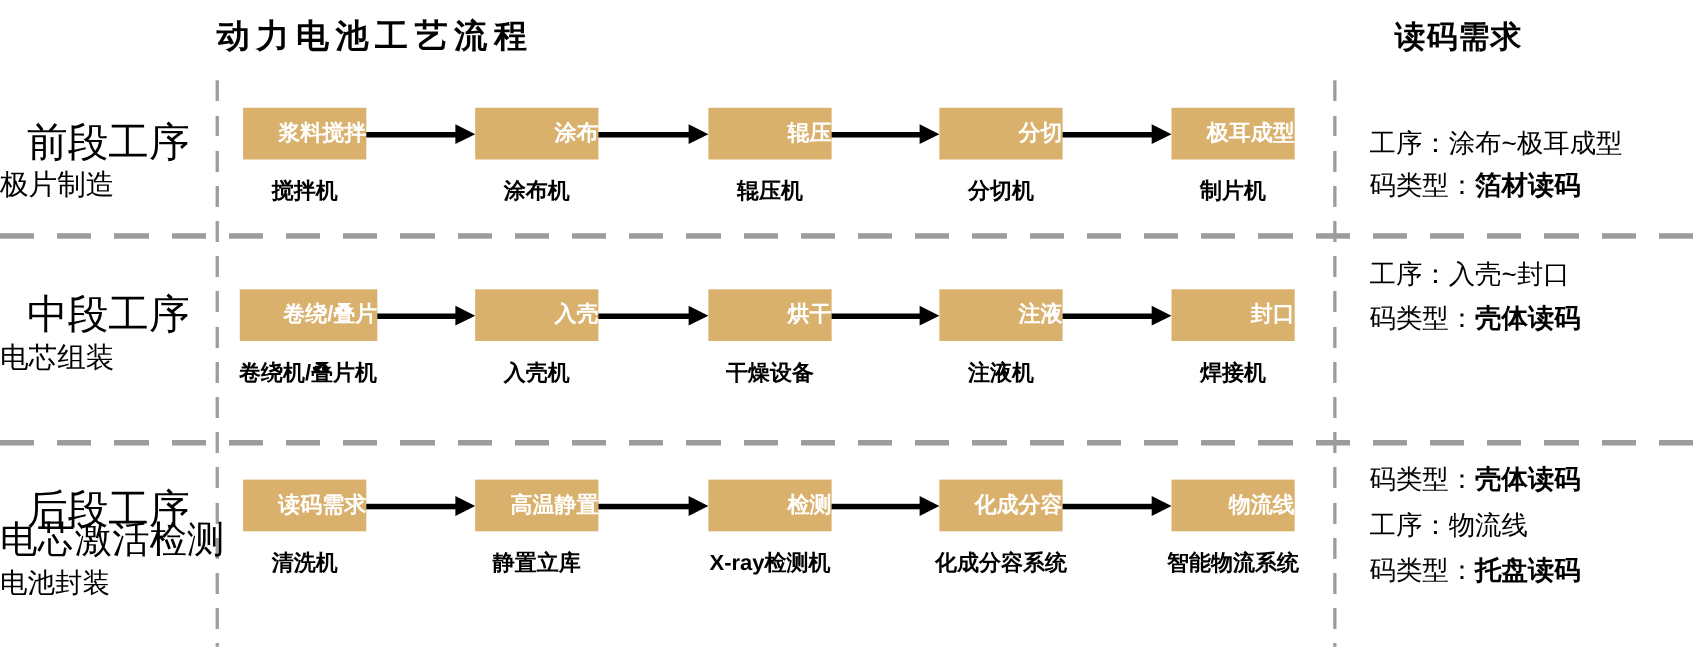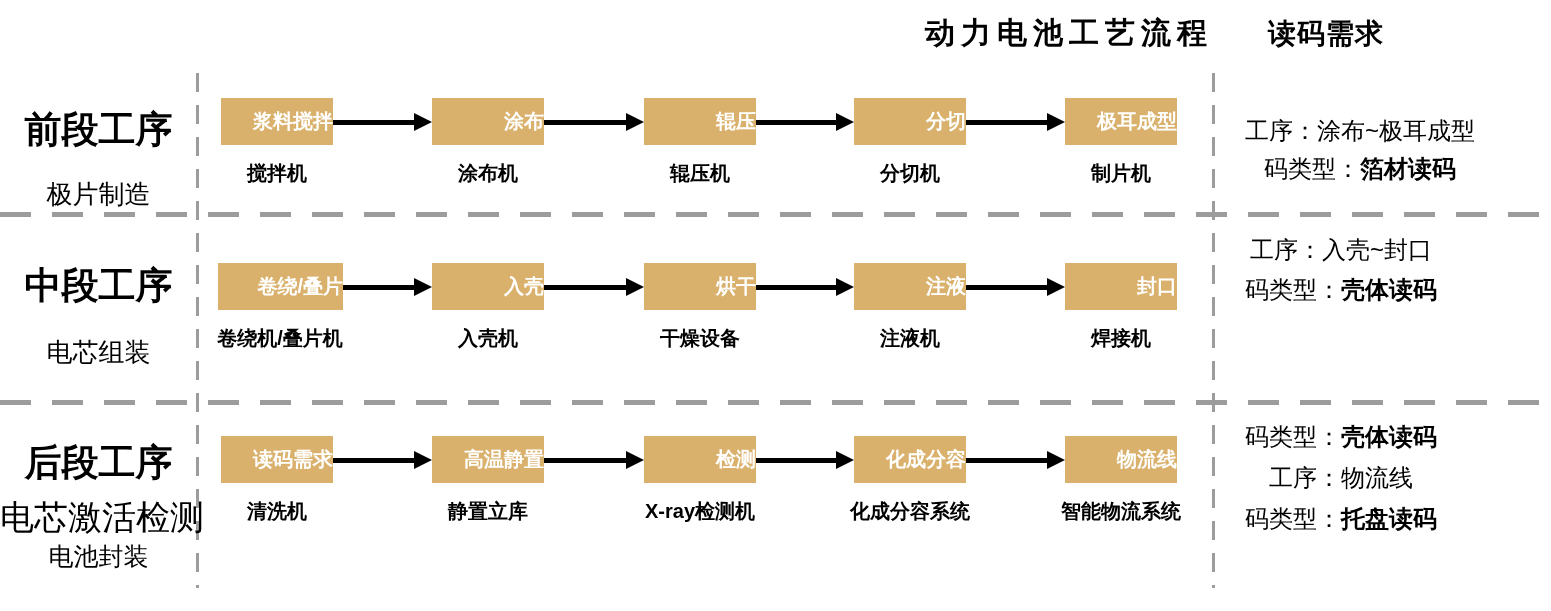--- a/index.html
+++ b/index.html
@@ -1,60 +1,60 @@
 <!DOCTYPE html>
 <html style="--box-fill: #D9B16C; --box-text: #FFFFFF; --divider: #9C9C9C; --arrow: #000000;"><head>
 <meta charset="utf-8">
 <style>
   html,body{margin:0;padding:0;background:#fff;}
   .canvas{
     position:relative;width:1551px;height:611px;background:#fff;overflow:hidden;
     font-family:"Liberation Sans",sans-serif;color:#000;
   }
   .flow-title{
-    position:absolute;left:197px;width:1016px;top:13px;text-align:right;
+    position:absolute;left:197px;width:1016px;top:13px;text-align:left;
     font-size:30px;font-weight:bold;letter-spacing:6px;white-space:nowrap;
   }
   .req-title{
     position:absolute;left:1213px;width:226px;top:15px;text-align:center;
     font-size:28px;font-weight:bold;letter-spacing:1px;white-space:nowrap;
   }
   .hdash{
     position:absolute;left:0;width:1551px;height:5px;
     background:repeating-linear-gradient(90deg,var(--divider,#9C9C9C) 0 31px,transparent 31px 52px);
   }
   .vdash{
     position:absolute;top:73px;height:515px;width:3px;
     background:repeating-linear-gradient(180deg,var(--divider,#9C9C9C) 0 19px,transparent 19px 32px);
   }
   .stage-title{
     position:absolute;left:0;width:197px;text-align:center;
-    font-size:37px;font-weight:bold;white-space:nowrap;
+    font-size:37px;font-weight:normal;white-space:nowrap;
   }
   .stage-sub{
-    position:absolute;left:0;width:197px;text-align:center;
-    font-size:26px;white-space:nowrap;margin-top:27px;
+    position:absolute;left:0;width:197px;text-align:left;
+    font-size:26px;white-space:nowrap;
   }
   .box{
     position:absolute;width:112px;height:47px;line-height:47px;text-align:right;
     background:var(--box-fill,#D9B16C);color:var(--box-text,#FFFFFF);
     font-size:20px;font-weight:bold;white-space:nowrap;
   }
   .machine{
     position:absolute;width:200px;text-align:center;
     font-size:20px;font-weight:bold;white-space:nowrap;
   }
   .arrow{position:absolute;height:18px;}
   .arrow .shaft{position:absolute;left:0;right:14px;top:7px;height:5px;background:var(--arrow,#000);}
   .arrow .head{
     position:absolute;right:0;top:0;width:0;height:0;
     border-left:18px solid var(--arrow,#000);
     border-top:9px solid transparent;border-bottom:9px solid transparent;
   }
-  .req-block{position:absolute;left:1245px;font-size:24px;white-space:nowrap;text-align:center;}
+  .req-block{position:absolute;left:1245px;font-size:24px;white-space:nowrap;}
   .req-value.bold{font-weight:bold;}
 </style>
 </head>
 <body>
 
 <div class="canvas">
 
   <div class="flow-title">动力电池工艺流程</div>
   <div class="req-title">读码需求</div>
 

